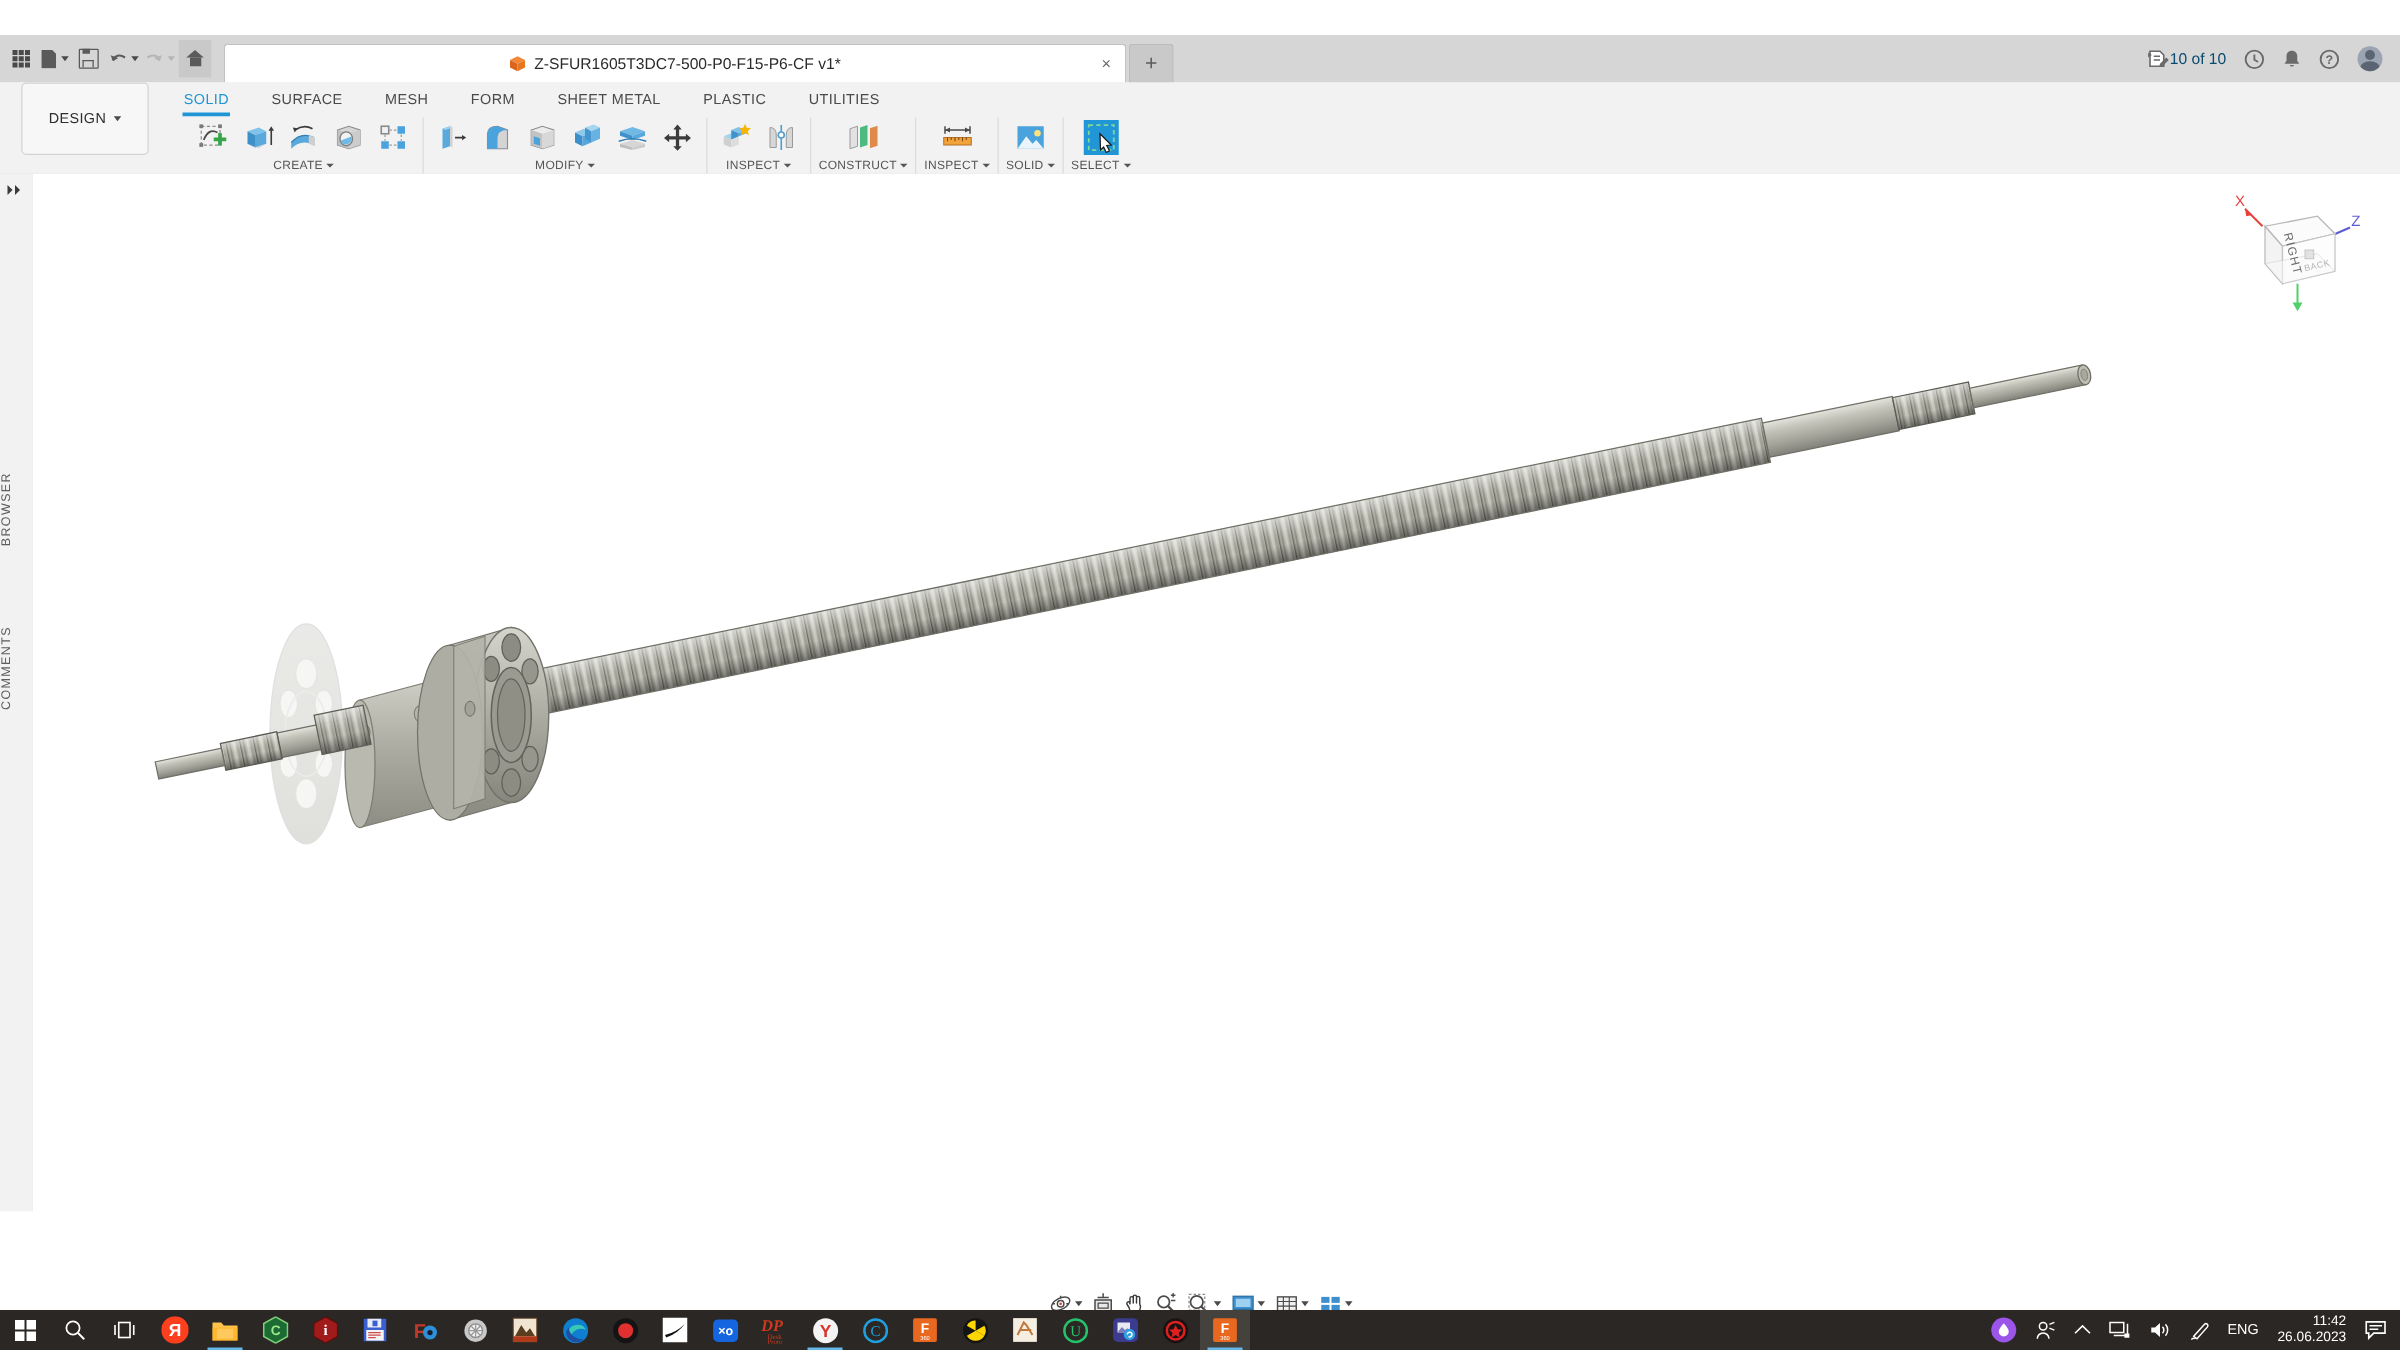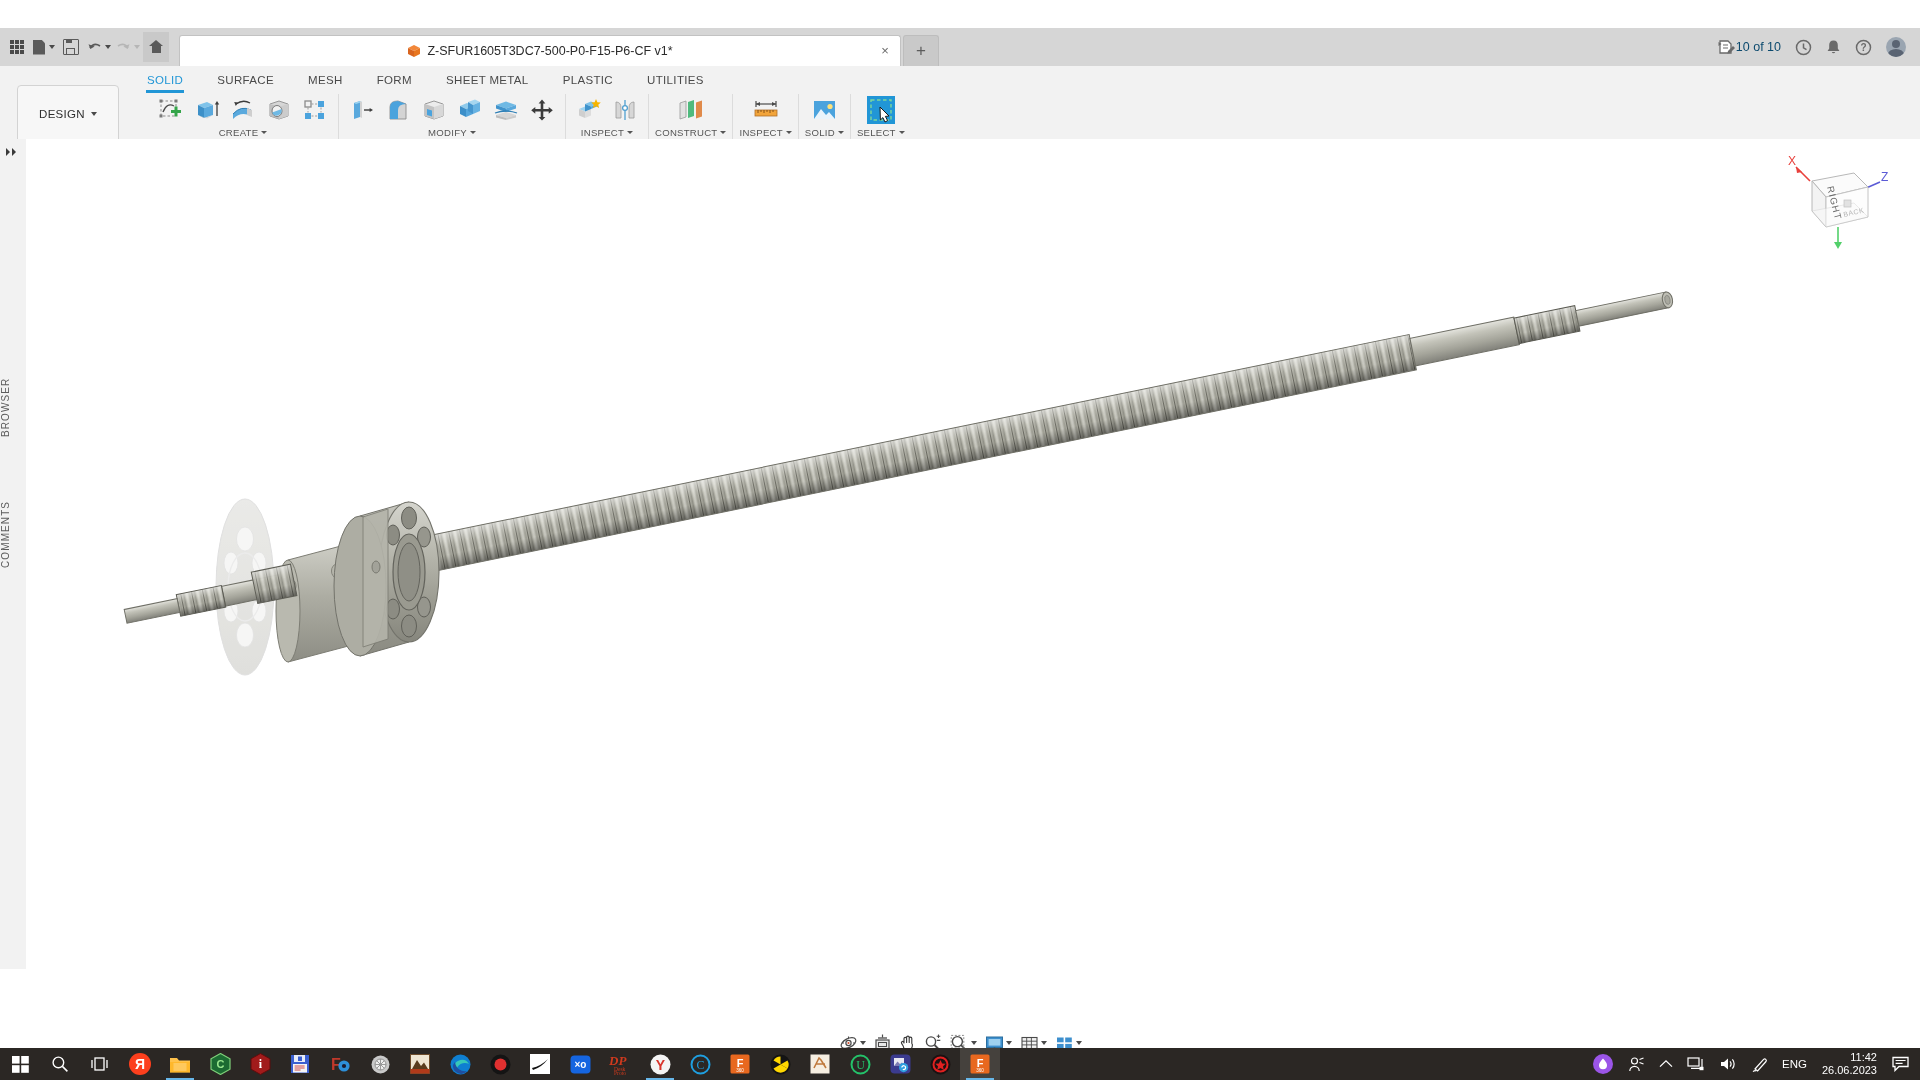--- a/index.html
+++ b/index.html
@@ -72,21 +72,21 @@
   .tabright{display:flex;align-items:center;height:38px;gap:2px;padding-right:8px;}
   .rb{height:30px;display:flex;align-items:center;justify-content:center;padding:0 6px;cursor:pointer;}
   .jobcount{font-size:12.5px;color:#0c4a6e;margin-left:0;}
   .avatar{width:20px;height:20px;border-radius:50%;background:#9aa5b1;position:relative;overflow:hidden;}
   .avatar::before{content:"";position:absolute;left:6px;top:3px;width:8px;height:8px;border-radius:50%;background:#5a6473;}
   .avatar::after{content:"";position:absolute;left:2px;top:12px;width:16px;height:11px;border-radius:50% 50% 0 0;background:#5a6473;}
 
   
   .ribbon{position:absolute;left:0;top:66px;width:1920px;height:73px;background:#f2f2f2;
     border-bottom:1px solid #d4d4d4;}
-  .designbox{position:absolute;left:17px;top:19px;width:100px;height:56px;background:#f7f7f7;
+  .designbox{position:absolute;left:17px;top:0;width:100px;height:56px;background:#f7f7f7;
     border:1px solid #d3d3d3;border-radius:4px;display:flex;align-items:center;justify-content:center;
     gap:6px;cursor:pointer;text-align:right;}
   .designbox span{font-size:11.5px;color:#2e2e2e;letter-spacing:.3px;}
   .tabstrip{position:absolute;left:130px;top:0px;height:27px;display:flex;align-items:center;gap:0px;}
   .rtab{height:27px;padding:0 17px;display:flex;align-items:center;font-size:11.5px;
     color:#4a4a4a;letter-spacing:.35px;cursor:pointer;position:relative;}
   .rtab.active{color:#2196d6;}
   .rtab.active::after{content:"";position:absolute;left:16px;right:16px;bottom:0;height:3px;background:#2196d6;}
 
   .panels{position:absolute;left:148px;top:28px;height:45px;display:flex;align-items:flex-start;}

